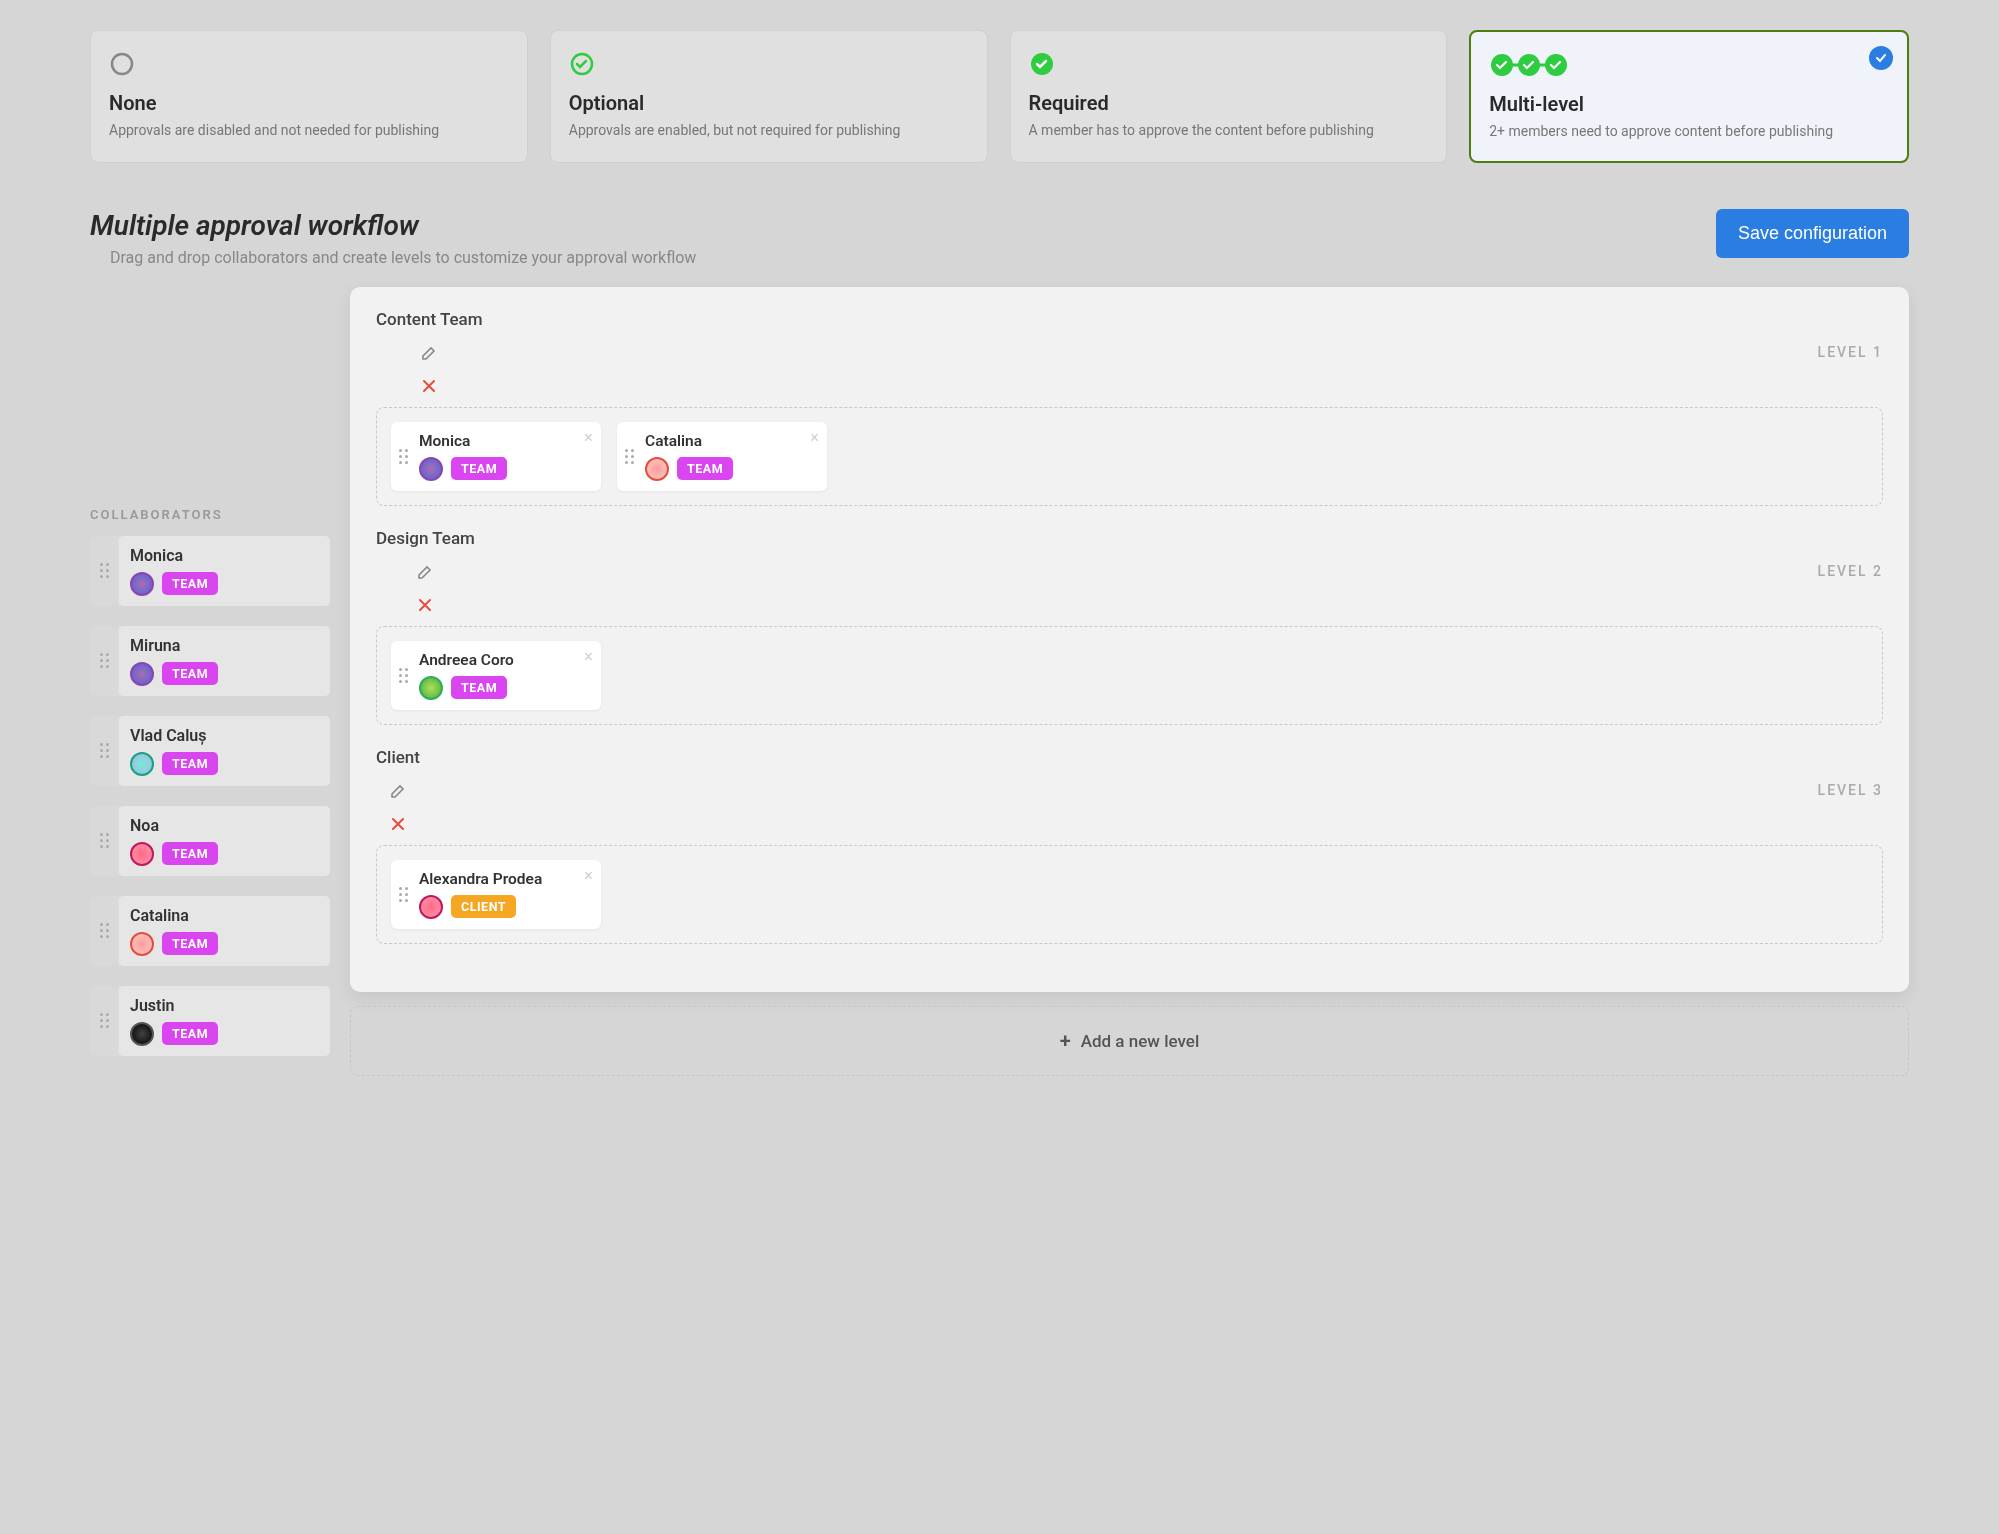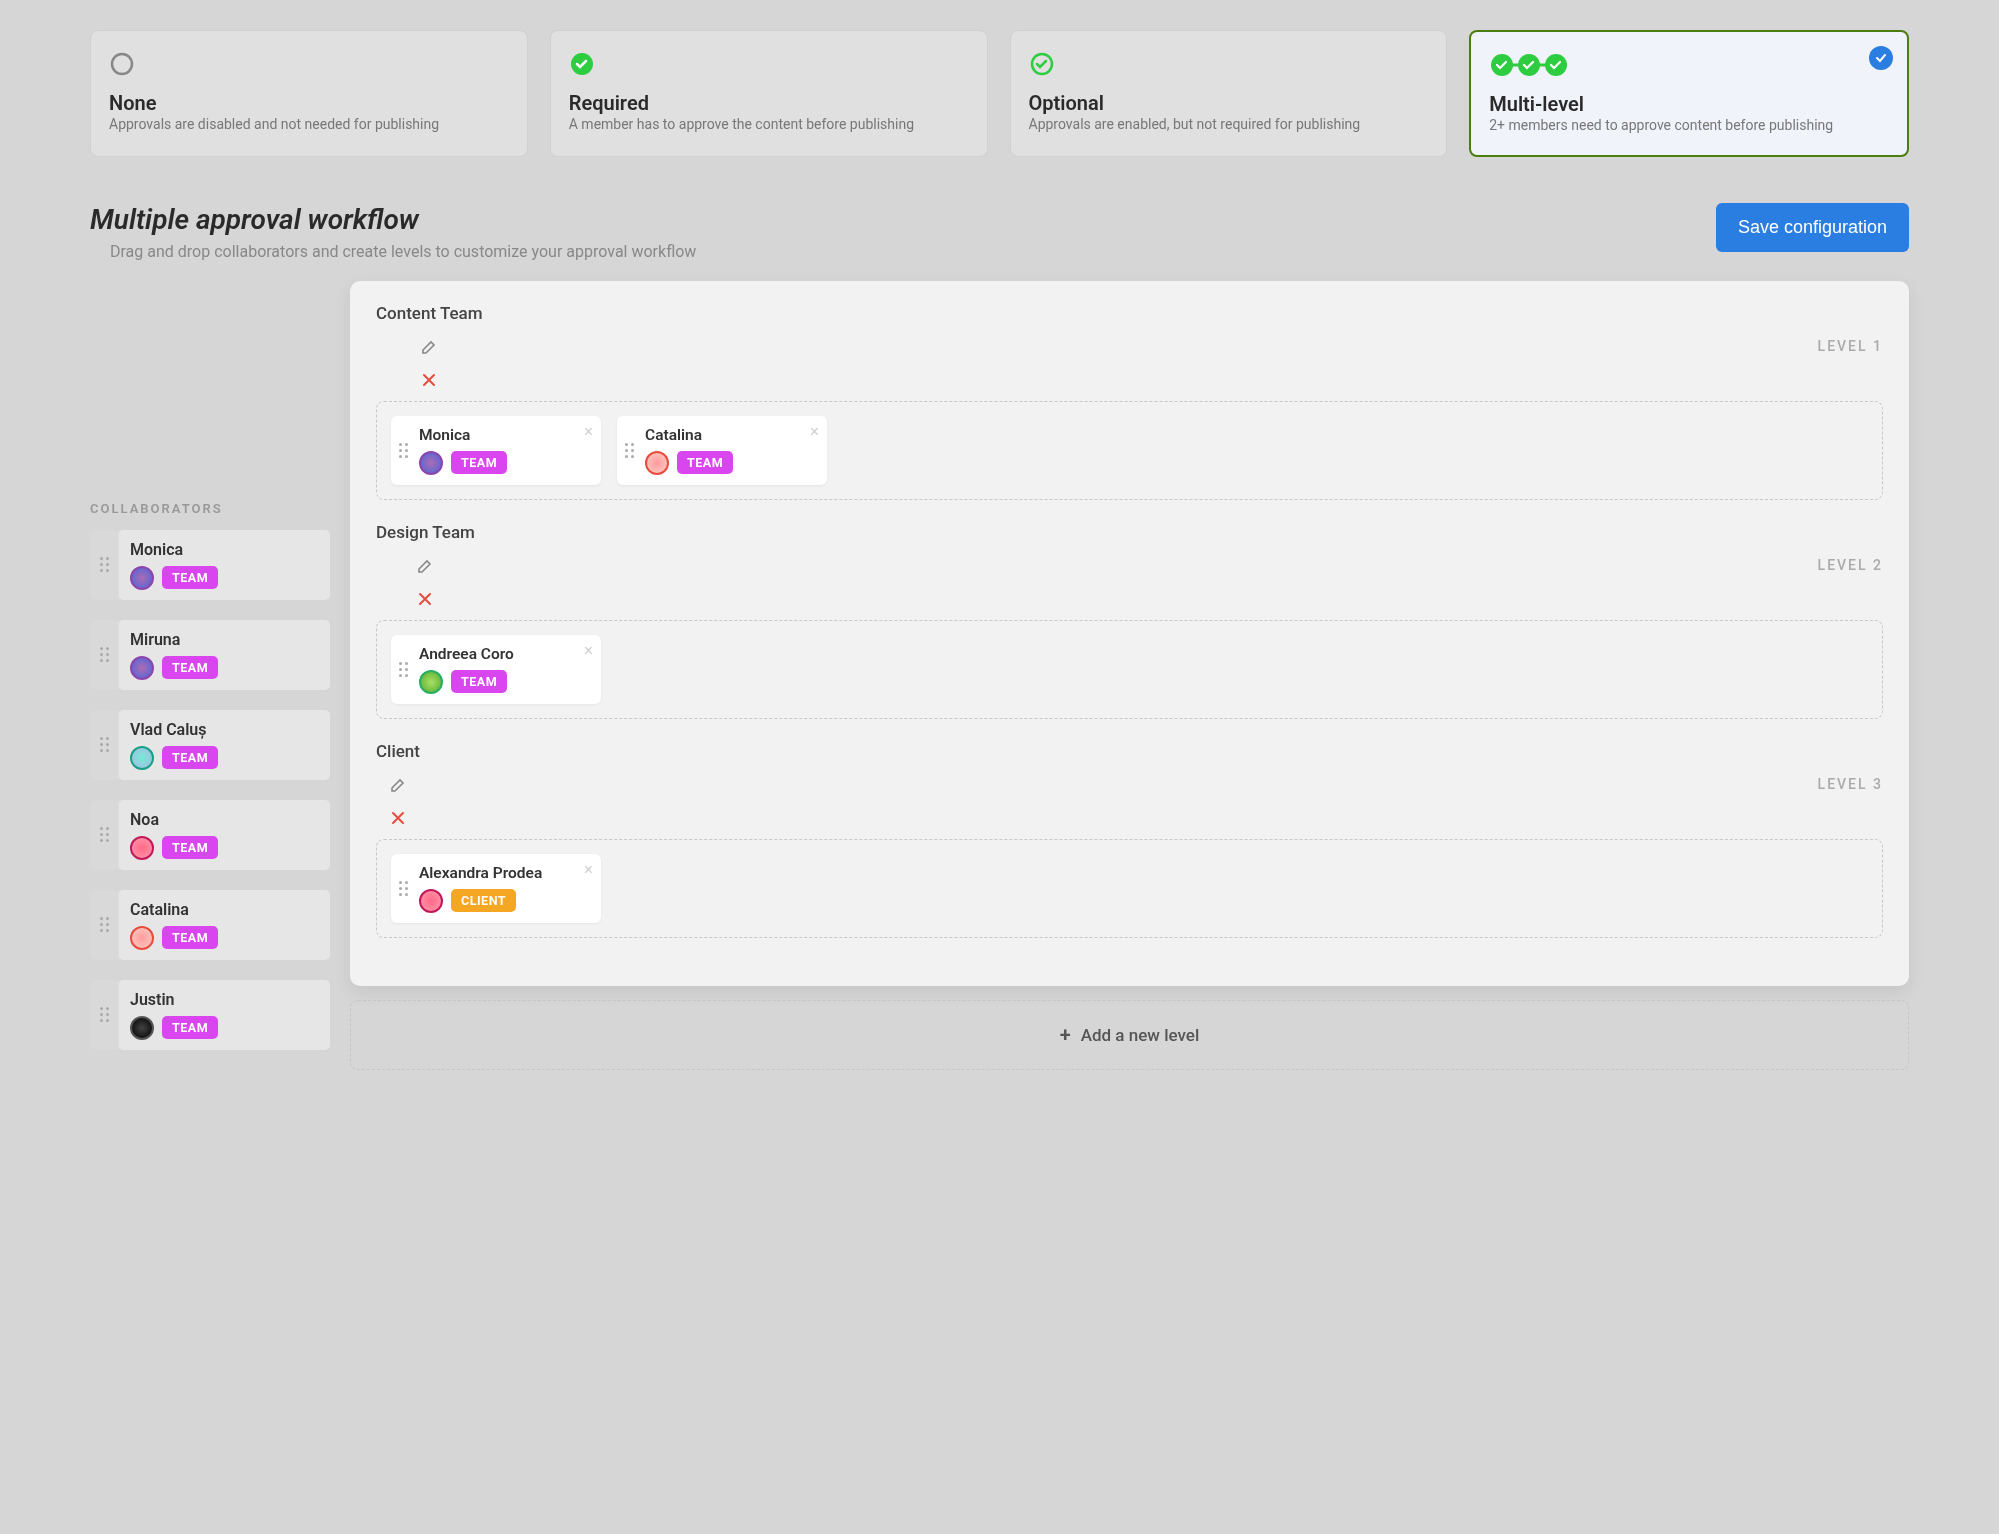--- a/index.html
+++ b/index.html
@@ -21,21 +21,21 @@
     padding: 20px 18px;
     border: 1px solid #d0d0d0;
     cursor: pointer;
   }
   .option-card.selected {
     background: #f0f4fa;
     border: 2px solid #4d7c0f;
     position: relative;
   }
   .option-icon { margin-bottom: 14px; display:flex; align-items:center; }
-  .option-title { font-size: 20px; font-weight: 600; color:#2a2a2a; margin-bottom: 0;}
+  .option-title { font-size: 20px; font-weight: 600; color:#2a2a2a; margin-bottom: 6px;}
   .option-desc { font-size: 14px; color:#777; line-height:1.35;}
   .option-card.selected .option-desc { color:#777;}
   .check-badge {
     position: absolute; top: 14px; right: 14px;
     width: 24px; height: 24px; border-radius: 50%;
     background: #2a7de1; display:flex; align-items:center; justify-content:center;
   }
   .header-row {
     display: flex; justify-content: space-between; align-items: flex-start;
     margin-bottom: 20px;
@@ -125,37 +125,37 @@
           <circle cx="13" cy="13" r="10" fill="none" stroke="#888" stroke-width="2.5"></circle>
         </svg>
     </div>
     <div class="option-title">None</div>
     <div class="option-desc">Approvals are disabled and not needed for publishing</div>
   </div>
 
   <div class="option-card">
     <div class="option-icon">
       <svg width="26" height="26">
+          <circle cx="13" cy="13" r="10" fill="none" stroke="#2ecc40" stroke-width="2.5"></circle>
+          <path d="M8 13 l3 3 l6 -6" stroke="#2ecc40" stroke-width="2.5" fill="none" stroke-linecap="round"></path>
+        </svg>
+    </div>
+    <div class="option-title">Optional</div>
+    <div class="option-desc">Approvals are enabled, but not required for publishing</div>
+  </div>
+
+  <div class="option-card">
+    <div class="option-icon">
+      <svg width="26" height="26">
           <circle cx="13" cy="13" r="11" fill="#2ecc40"></circle>
           <path d="M8 13 l3 3 l6 -6" stroke="#fff" stroke-width="2.5" fill="none" stroke-linecap="round"></path>
         </svg>
     </div>
     <div class="option-title">Required</div>
     <div class="option-desc">A member has to approve the content before publishing</div>
-  </div>
-
-  <div class="option-card">
-    <div class="option-icon">
-      <svg width="26" height="26">
-          <circle cx="13" cy="13" r="10" fill="none" stroke="#2ecc40" stroke-width="2.5"></circle>
-          <path d="M8 13 l3 3 l6 -6" stroke="#2ecc40" stroke-width="2.5" fill="none" stroke-linecap="round"></path>
-        </svg>
-    </div>
-    <div class="option-title">Optional</div>
-    <div class="option-desc">Approvals are enabled, but not required for publishing</div>
   </div>
 
   <div class="option-card selected">
     <div class="check-badge">
       <svg width="14" height="14">
           <path d="M3 7 l3 3 l5 -6" stroke="#fff" stroke-width="2" fill="none" stroke-linecap="round"></path>
         </svg>
     </div>
     <div class="option-icon">
       <svg width="80" height="26">

